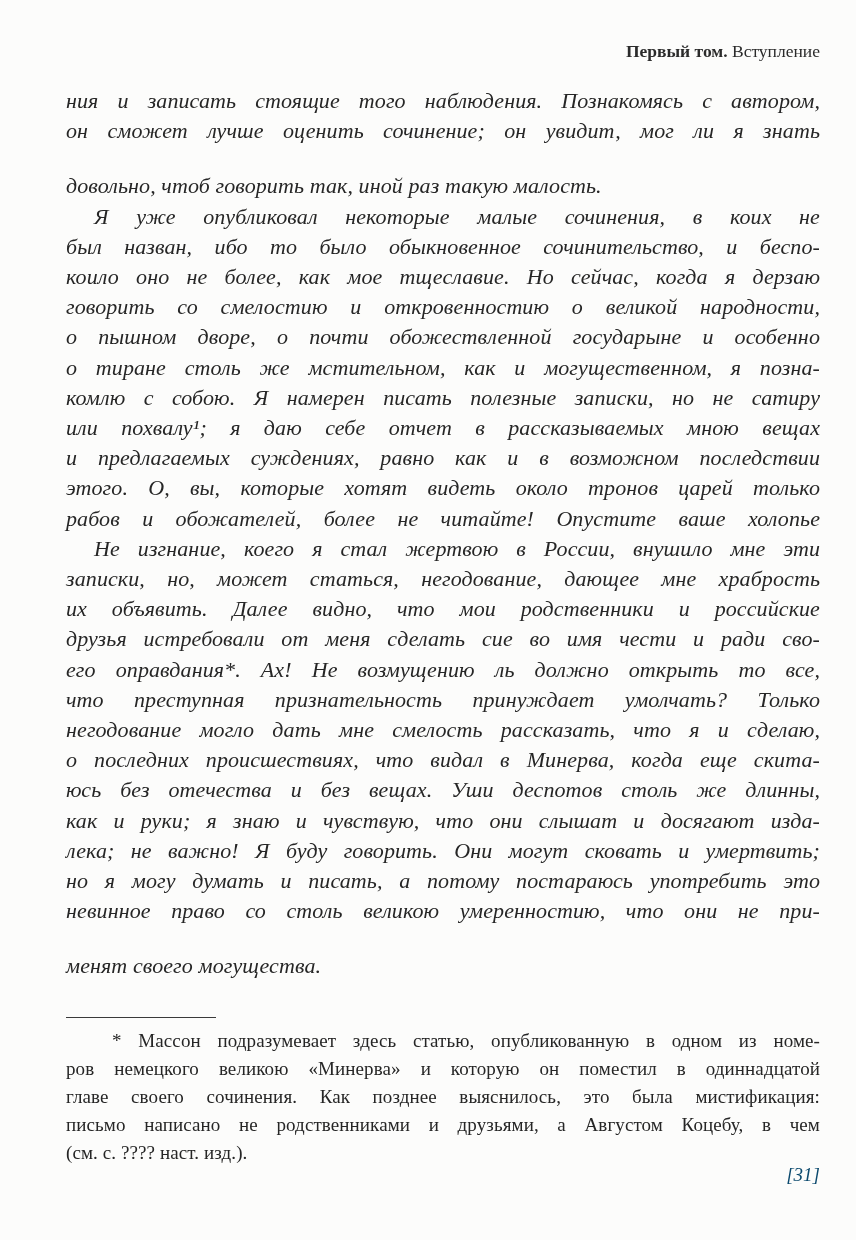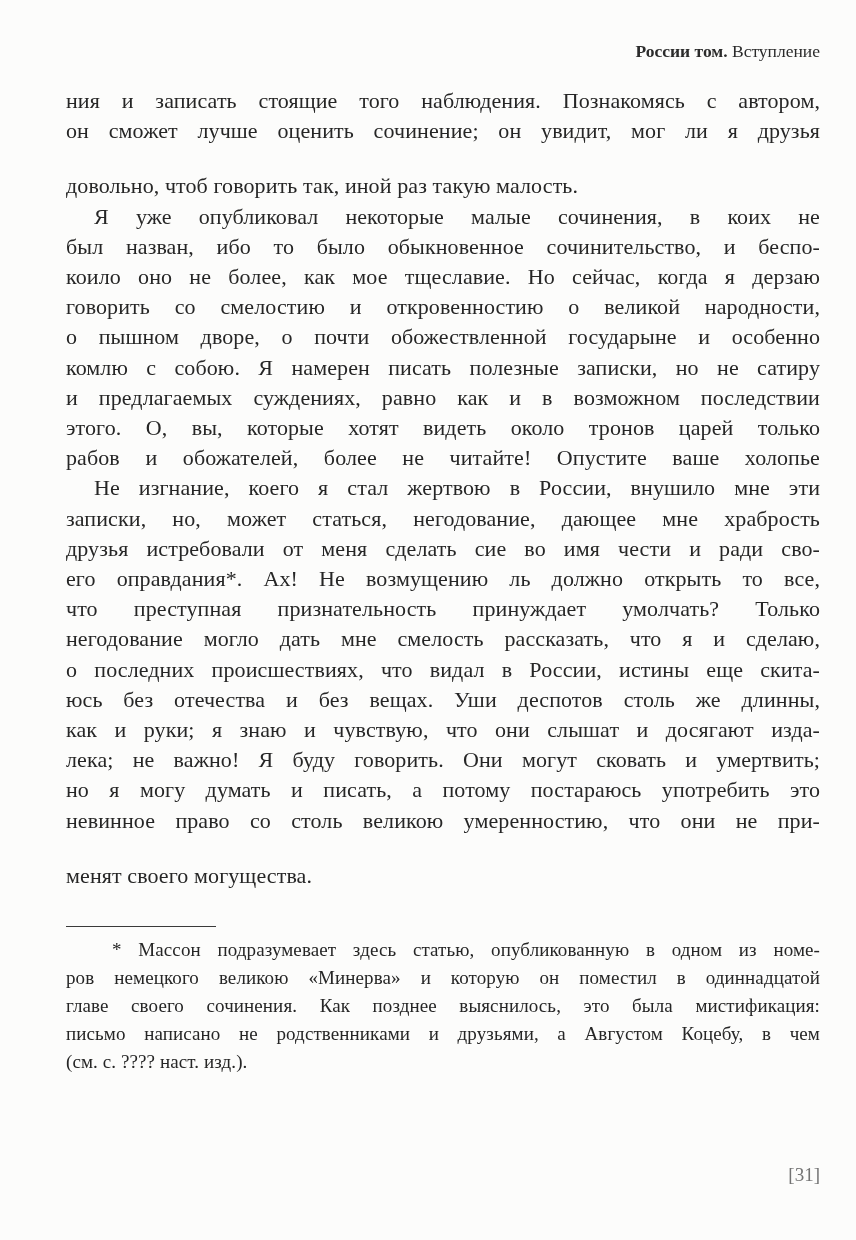--- a/index.html
+++ b/index.html
@@ -25,20 +25,21 @@
   .running-head .rh-section{font-weight:normal;margin-top:37px;}
   .body-text{
     font-size:22px;
     line-height:30.2px;
     letter-spacing:0.1px;
   }
   .line{
     text-align:justify;
     text-align-last:justify;
     white-space:normal;
+    font-style:italic;
   }
   .line.last{
     text-align-last:left;
     margin-top:25px;
   }
   .line.indent{
     text-indent:28px;
   }
   .footnote-rule{
     border:none;
@@ -59,52 +60,56 @@
     text-align-last:left;
   }
   .fn-line.indent{
     text-indent:46px;
   }
   .folio{
     position:absolute;
     right:36px;
     top:1164px;
     font-size:19px;
-    color:#737373;
+    color:#0c4a6e;
+    font-style:italic;
   }
 </style>
 </head>
 <body>
 
 <div class="page">
 
   <div class="running-head">
-    <span class="rh-volume">России том.</span><span class="rh-section"> Вступление</span>
+    <span class="rh-volume">Первый том.</span><span class="rh-section"> Вступление</span>
   </div>
 
   <div class="body-text">
       <div class="line">ния и записать стоящие того наблюдения. Познакомясь с автором,</div>
-      <div class="line">он сможет лучше оценить сочинение; он увидит, мог ли я друзья</div>
+      <div class="line">он сможет лучше оценить сочинение; он увидит, мог ли я знать</div>
       <div class="line last">довольно, чтоб говорить так, иной раз такую малость.</div>
       <div class="line indent">Я уже опубликовал некоторые малые сочинения, в коих не</div>
       <div class="line">был назван, ибо то было обыкновенное сочинительство, и беспо-</div>
       <div class="line">коило оно не более, как мое тщеславие. Но сейчас, когда я дерзаю</div>
       <div class="line">говорить со смелостию и откровенностию о великой народности,</div>
       <div class="line">о пышном дворе, о почти обожествленной государыне и особенно</div>
+      <div class="line">о тиране столь же мстительном, как и могущественном, я позна-</div>
       <div class="line">комлю с собою. Я намерен писать полезные записки, но не сатиру</div>
+      <div class="line">или похвалу¹; я даю себе отчет в рассказываемых мною вещах</div>
       <div class="line">и предлагаемых суждениях, равно как и в возможном последствии</div>
       <div class="line">этого. О, вы, которые хотят видеть около тронов царей только</div>
       <div class="line">рабов и обожателей, более не читайте! Опустите ваше холопье</div>
       <div class="line indent">Не изгнание, коего я стал жертвою в России, внушило мне эти</div>
       <div class="line">записки, но, может статься, негодование, дающее мне храбрость</div>
+      <div class="line">их объявить. Далее видно, что мои родственники и российские</div>
       <div class="line">друзья истребовали от меня сделать сие во имя чести и ради сво-</div>
       <div class="line">его оправдания*. Ах! Не возмущению ль должно открыть то все,</div>
       <div class="line">что преступная признательность принуждает умолчать? Только</div>
       <div class="line">негодование могло дать мне смелость рассказать, что я и сделаю,</div>
-      <div class="line">о последних происшествиях, что видал в России, истины еще скита-</div>
+      <div class="line">о последних происшествиях, что видал в Минерва, когда еще скита-</div>
       <div class="line">юсь без отечества и без вещах. Уши деспотов столь же длинны,</div>
       <div class="line">как и руки; я знаю и чувствую, что они слышат и досягают изда-</div>
       <div class="line">лека; не важно! Я буду говорить. Они могут сковать и умертвить;</div>
       <div class="line">но я могу думать и писать, а потому постараюсь употребить это</div>
       <div class="line">невинное право со столь великою умеренностию, что они не при-</div>
       <div class="line last">менят своего могущества.</div>
     </div>
 
   <hr class="footnote-rule">
 

